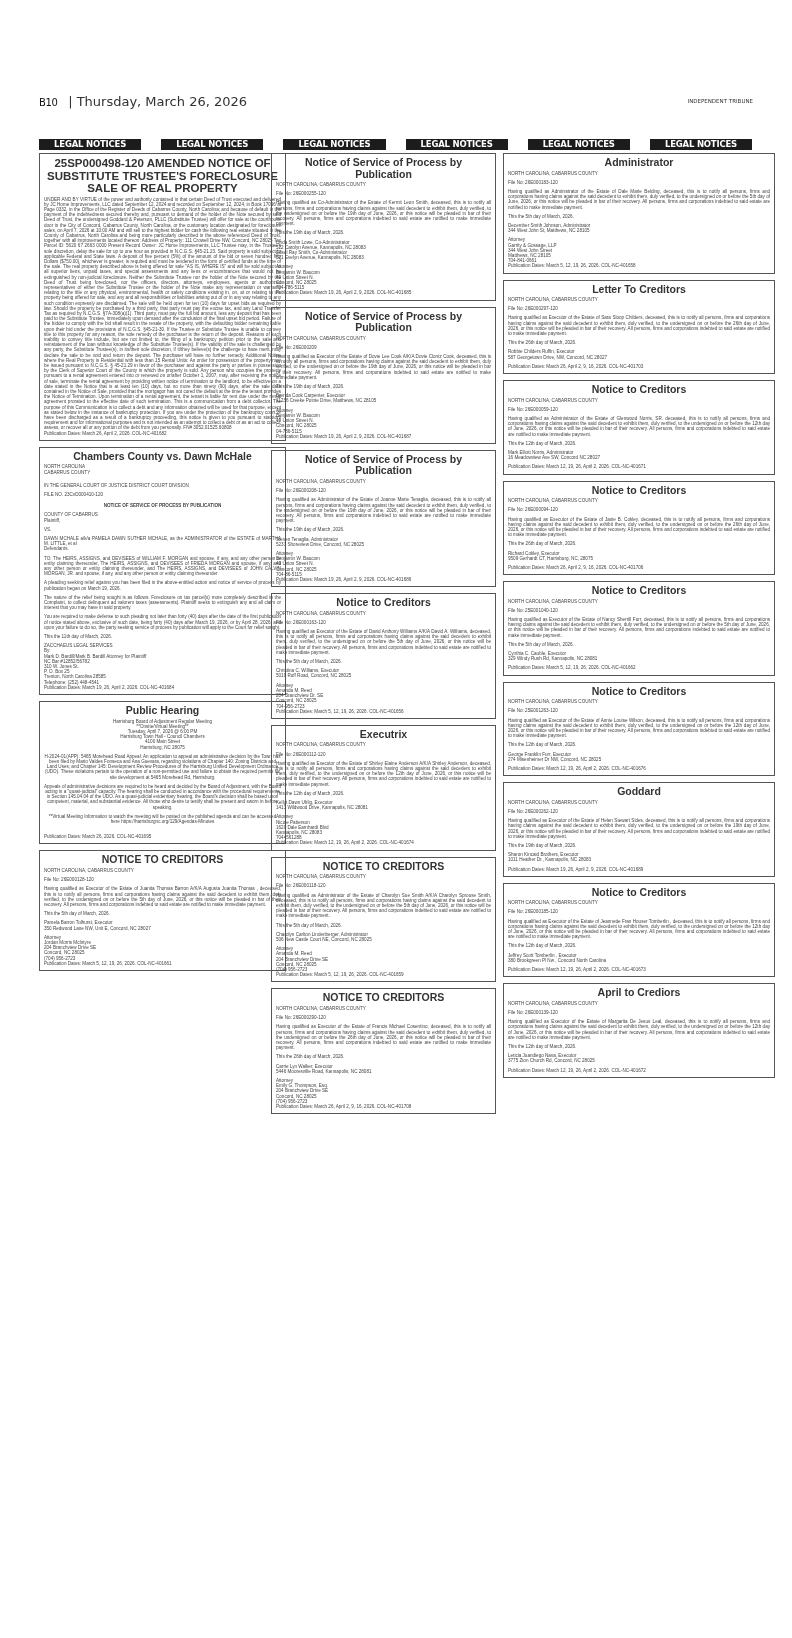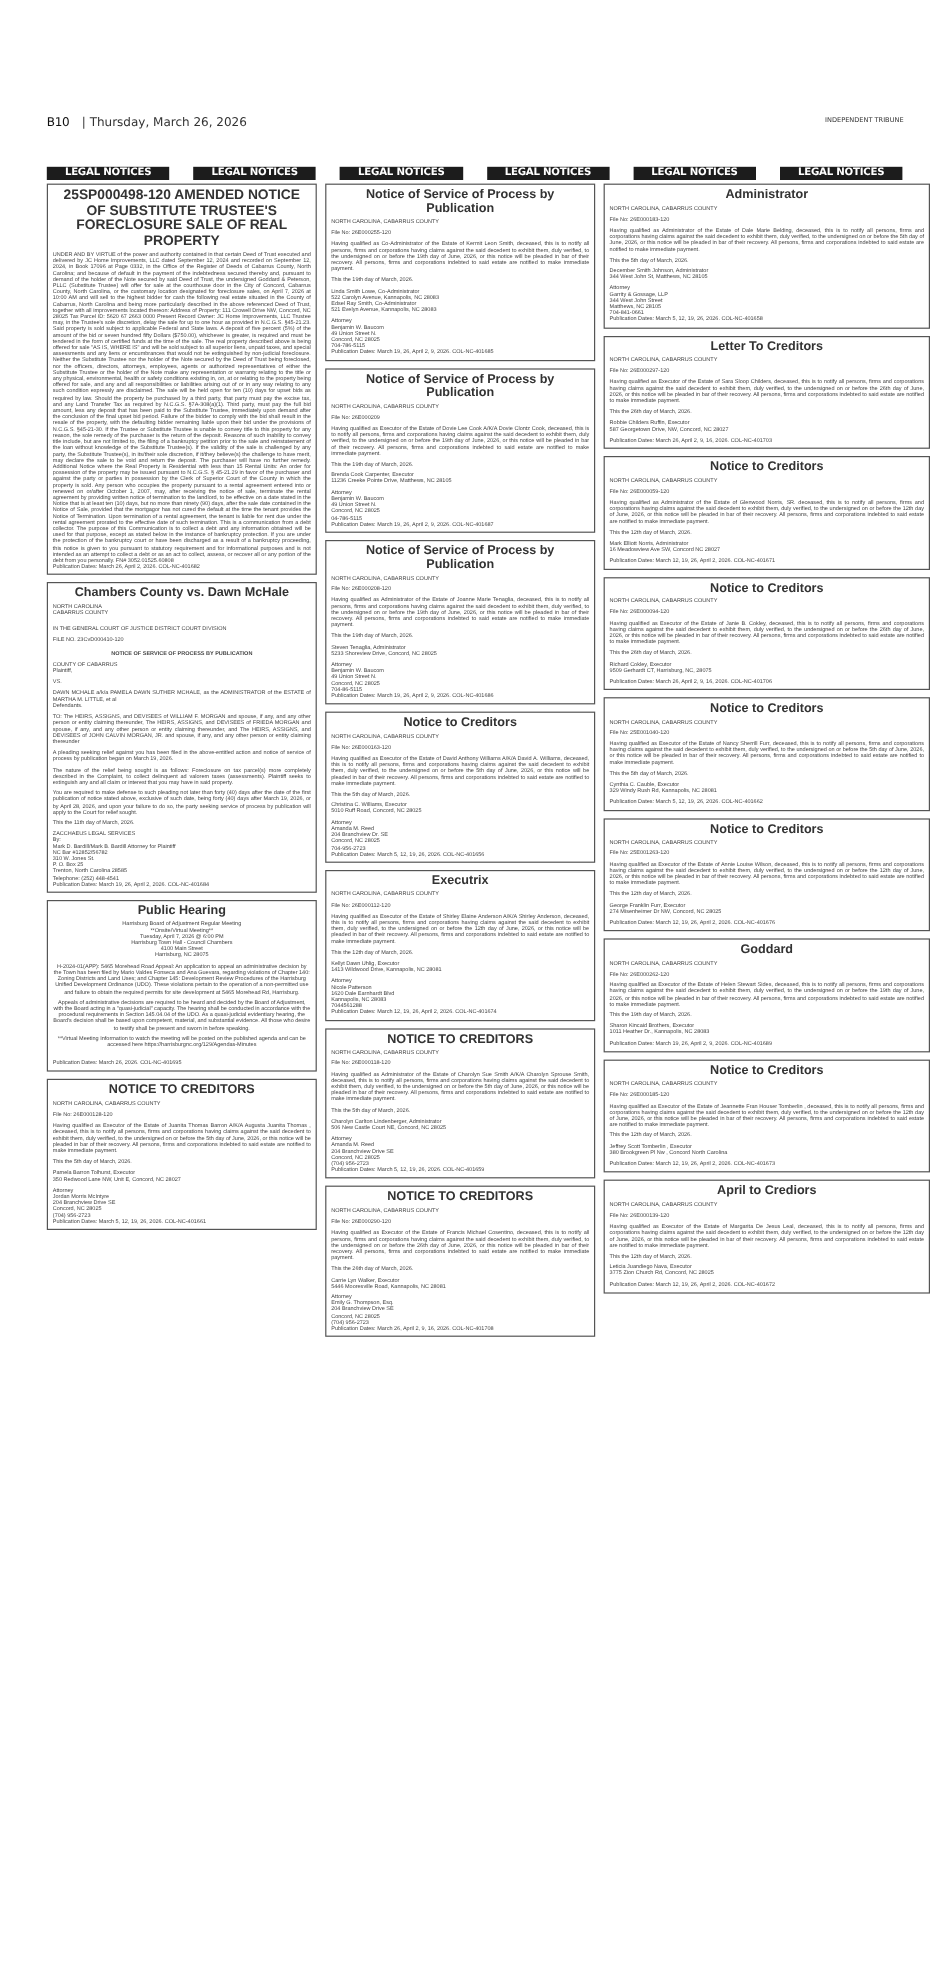--- a/index.html
+++ b/index.html
@@ -1,24 +1,24 @@
 <!DOCTYPE html>
 <html><head>
 <meta charset="utf-8">
 <style>
   * { box-sizing: border-box; margin: 0; padding: 0; }
   body { width: 792px; height: 1638px; background: #fff; font-family: "Liberation Sans", sans-serif; color: #333; position: relative; overflow: hidden; }
   .header { position: absolute; top: 94px; left: 39px; right: 39px; height: 14px; display: flex; align-items: center; justify-content: space-between; }
   .page-num { font-family: "DejaVu Sans", sans-serif; font-weight: normal; font-size: 10px; color: #111; letter-spacing: -0.3px; }
-  .date { font-family: "DejaVu Sans", sans-serif; font-size: 10px; color: #333; margin-left: 6px; }
+  .date { font-family: "DejaVu Sans", sans-serif; font-size: 13px; color: #333; margin-left: 6px; }
   .paper { font-family: "DejaVu Sans", sans-serif; font-size: 5.5px; color: #333; }
   .banners { position: absolute; top: 139px; left: 39px; width: 713px; display: flex; gap: 20px; }
   .banner { flex: 1; background: #1c1c1c; color: #fff; font-family: "DejaVu Sans", sans-serif; font-weight: bold; font-size: 8.5px; text-align: center; height: 11px; line-height: 11px; letter-spacing: -0.2px; }
   .col { position: absolute; top: 153px; display: flex; flex-direction: column; gap: 6px; }
-  .col1 { left: 39px; width: 225px; }
+  .col1 { left: 39px; width: 247px; }
   .col2 { left: 271px; width: 225px; }
   .col3 { left: 503px; width: 272px; }
   .notice { border: 1.5px solid #555; padding: 3px 4px 4px 4px; font-size: 4.6px; line-height: 5.2px; color: #444; }
   .notice h2 { font-family: "Liberation Sans", sans-serif; font-weight: bold; color: #333; text-align: center; font-size: 10.5px; line-height: 11.5px; margin-bottom: 2px; }
   .notice.big h2 { font-size: 11px; line-height: 12px; }
   .notice p { margin-bottom: 4px; text-align: justify; }
   .notice p.left { text-align: left; }
   .notice p.center { text-align: center; }
   .notice p.bold { font-weight: bold; text-align: center; }
   .notice .block { white-space: pre-line; margin-bottom: 4px; text-align: left; }

